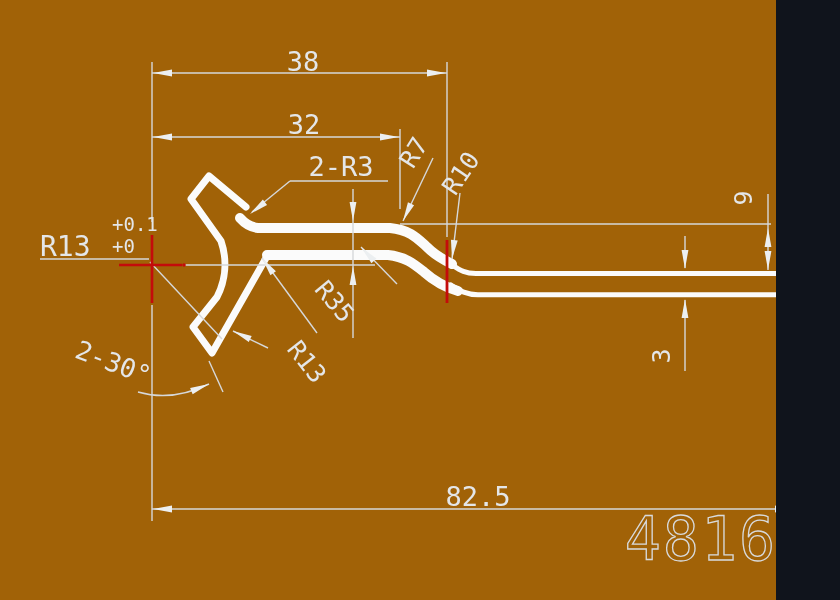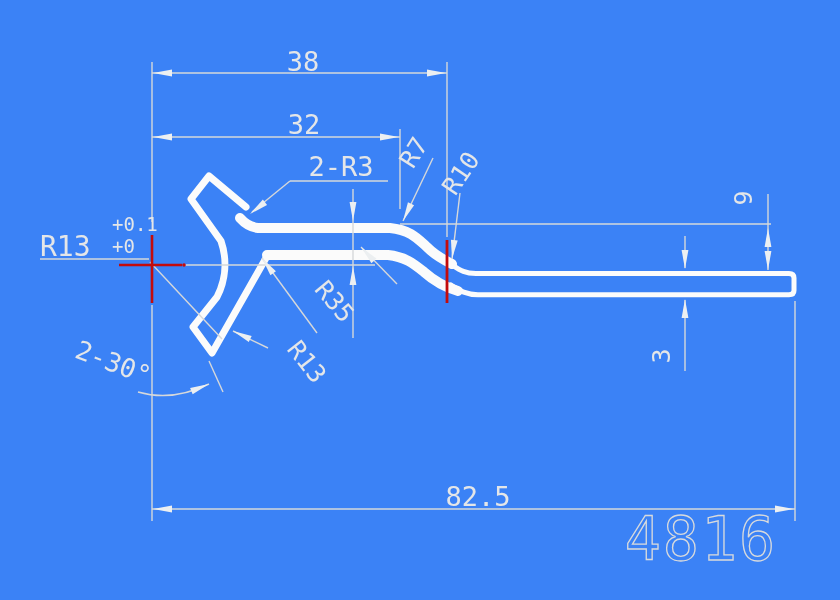--- a/index.html
+++ b/index.html
@@ -1,16 +1,16 @@
 <!DOCTYPE html>
 <html><head>
 <meta charset="utf-8">
 <style>
   html,body{margin:0;padding:0;background:#10141c;}
-  .canvas-wrap{width:840px;height:600px;background:#3b82f6;position:relative;overflow:hidden;
+  .canvas-wrap{width:776px;height:600px;background:#a16207;position:relative;overflow:hidden;
     font-family:"DejaVu Sans Mono", monospace;}
   svg{display:block;}
   .dimtxt{fill:#e4e6e8;font-family:"DejaVu Sans Mono", monospace;}
   .thin{stroke:#d6d8da;stroke-width:1.4;fill:none;}
   .profile{stroke:#fbfbfb;fill:none;stroke-linecap:round;stroke-linejoin:round;}
   .red{stroke:#c40b0b;fill:none;}
   .arrow{fill:#eceff1;}
   .partno{fill:none;stroke:#d8dadc;stroke-width:1.3;font-family:"DejaVu Sans Mono", monospace;}
 </style>
 </head>

